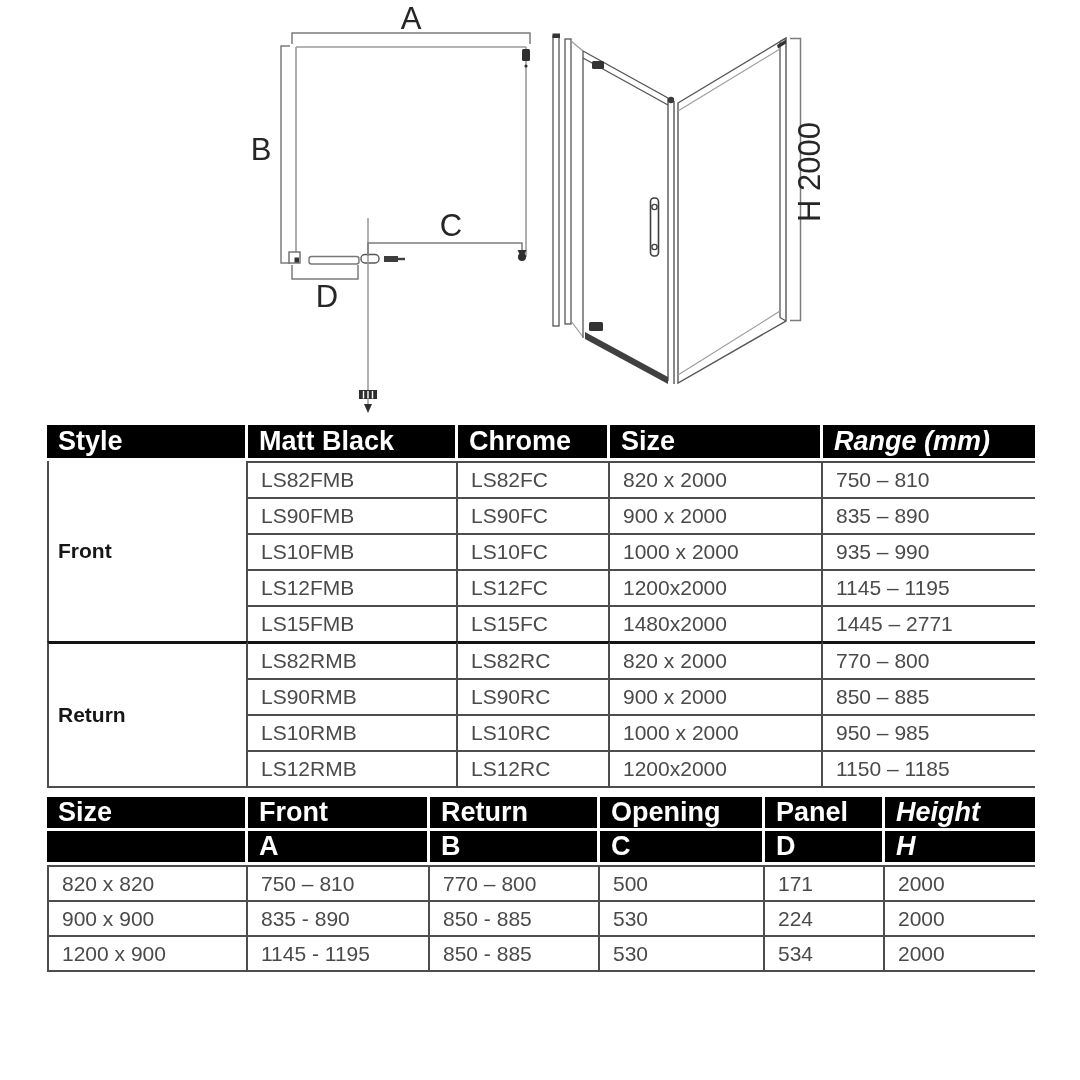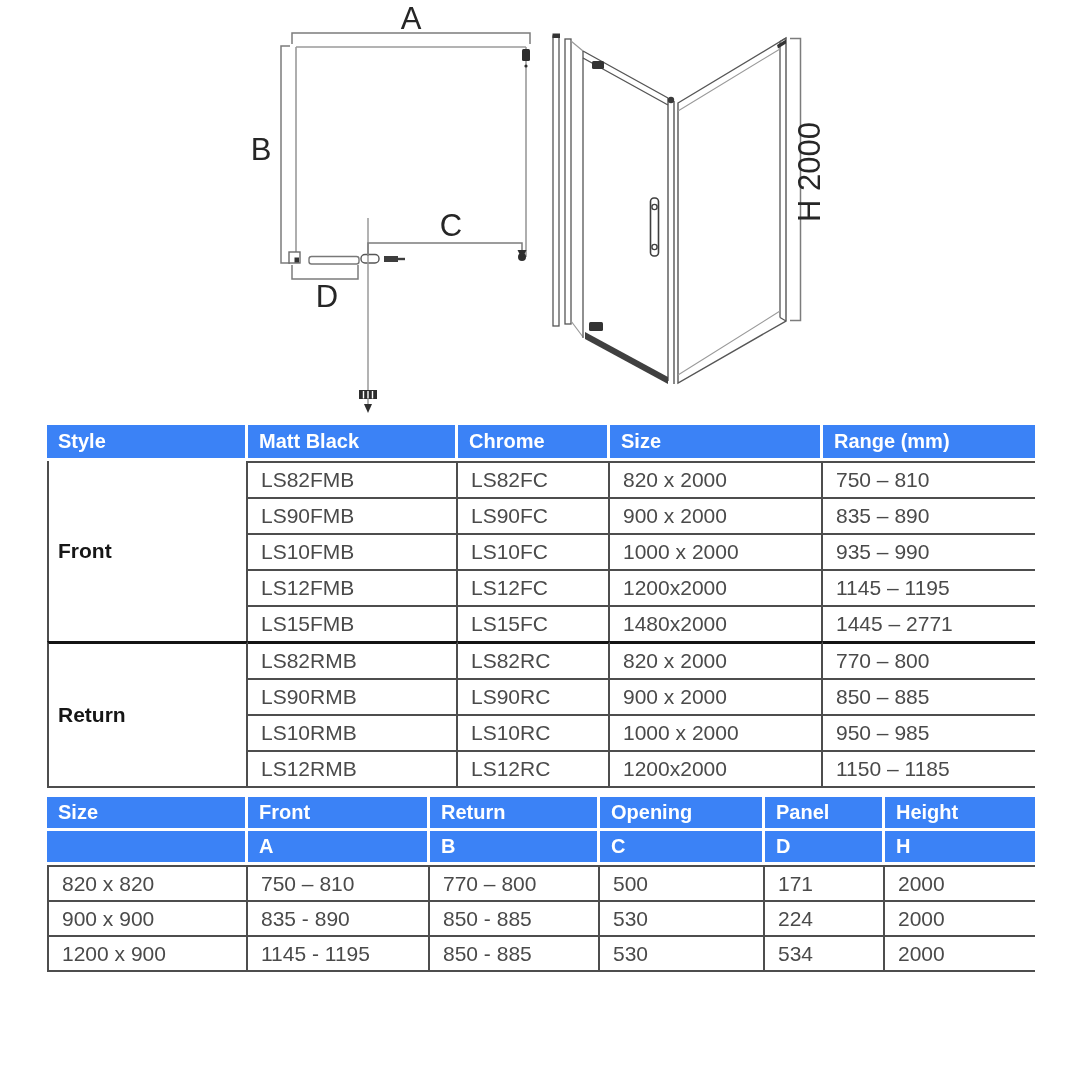--- a/index.html
+++ b/index.html
@@ -11,28 +11,28 @@
   .dim-label { font-size:31px; fill:#262626; }
 
   table.spec-table {
     position:absolute; border-collapse:separate; border-spacing:0;
     table-layout:fixed; width:988px; left:47px;
   }
   .t1 { top:425px; }
   .t2 { top:797px; }
 
   .spec-table th {
-    background:#3b82f6; color:#ffffff; font-size:20px; font-weight:bold;
+    background:#000000; color:#ffffff; font-size:27px; font-weight:bold;
     text-align:left; padding:0 0 0 11px;
     border-right:3px solid #ffffff; border-bottom:3px solid #ffffff;
     overflow:hidden; white-space:nowrap;
   }
   .t1 th { height:33px; }
   .t2 th { height:31px; }
-  .spec-table th.last { border-right:none; }
+  .spec-table th.last { border-right:none;font-style:italic; }
 
   .spec-table td {
     font-size:21px; color:#4a4a4a; padding:0 0 0 13px;
     border-bottom:2px solid #4d4d4d; border-right:2px solid #4d4d4d;
     overflow:hidden; white-space:nowrap; vertical-align:middle;
   }
   .t1 td { height:34px;margin-top:34px; }
   .t2 td { height:33px; }
   .spec-table td.last { border-right:none; }
 

